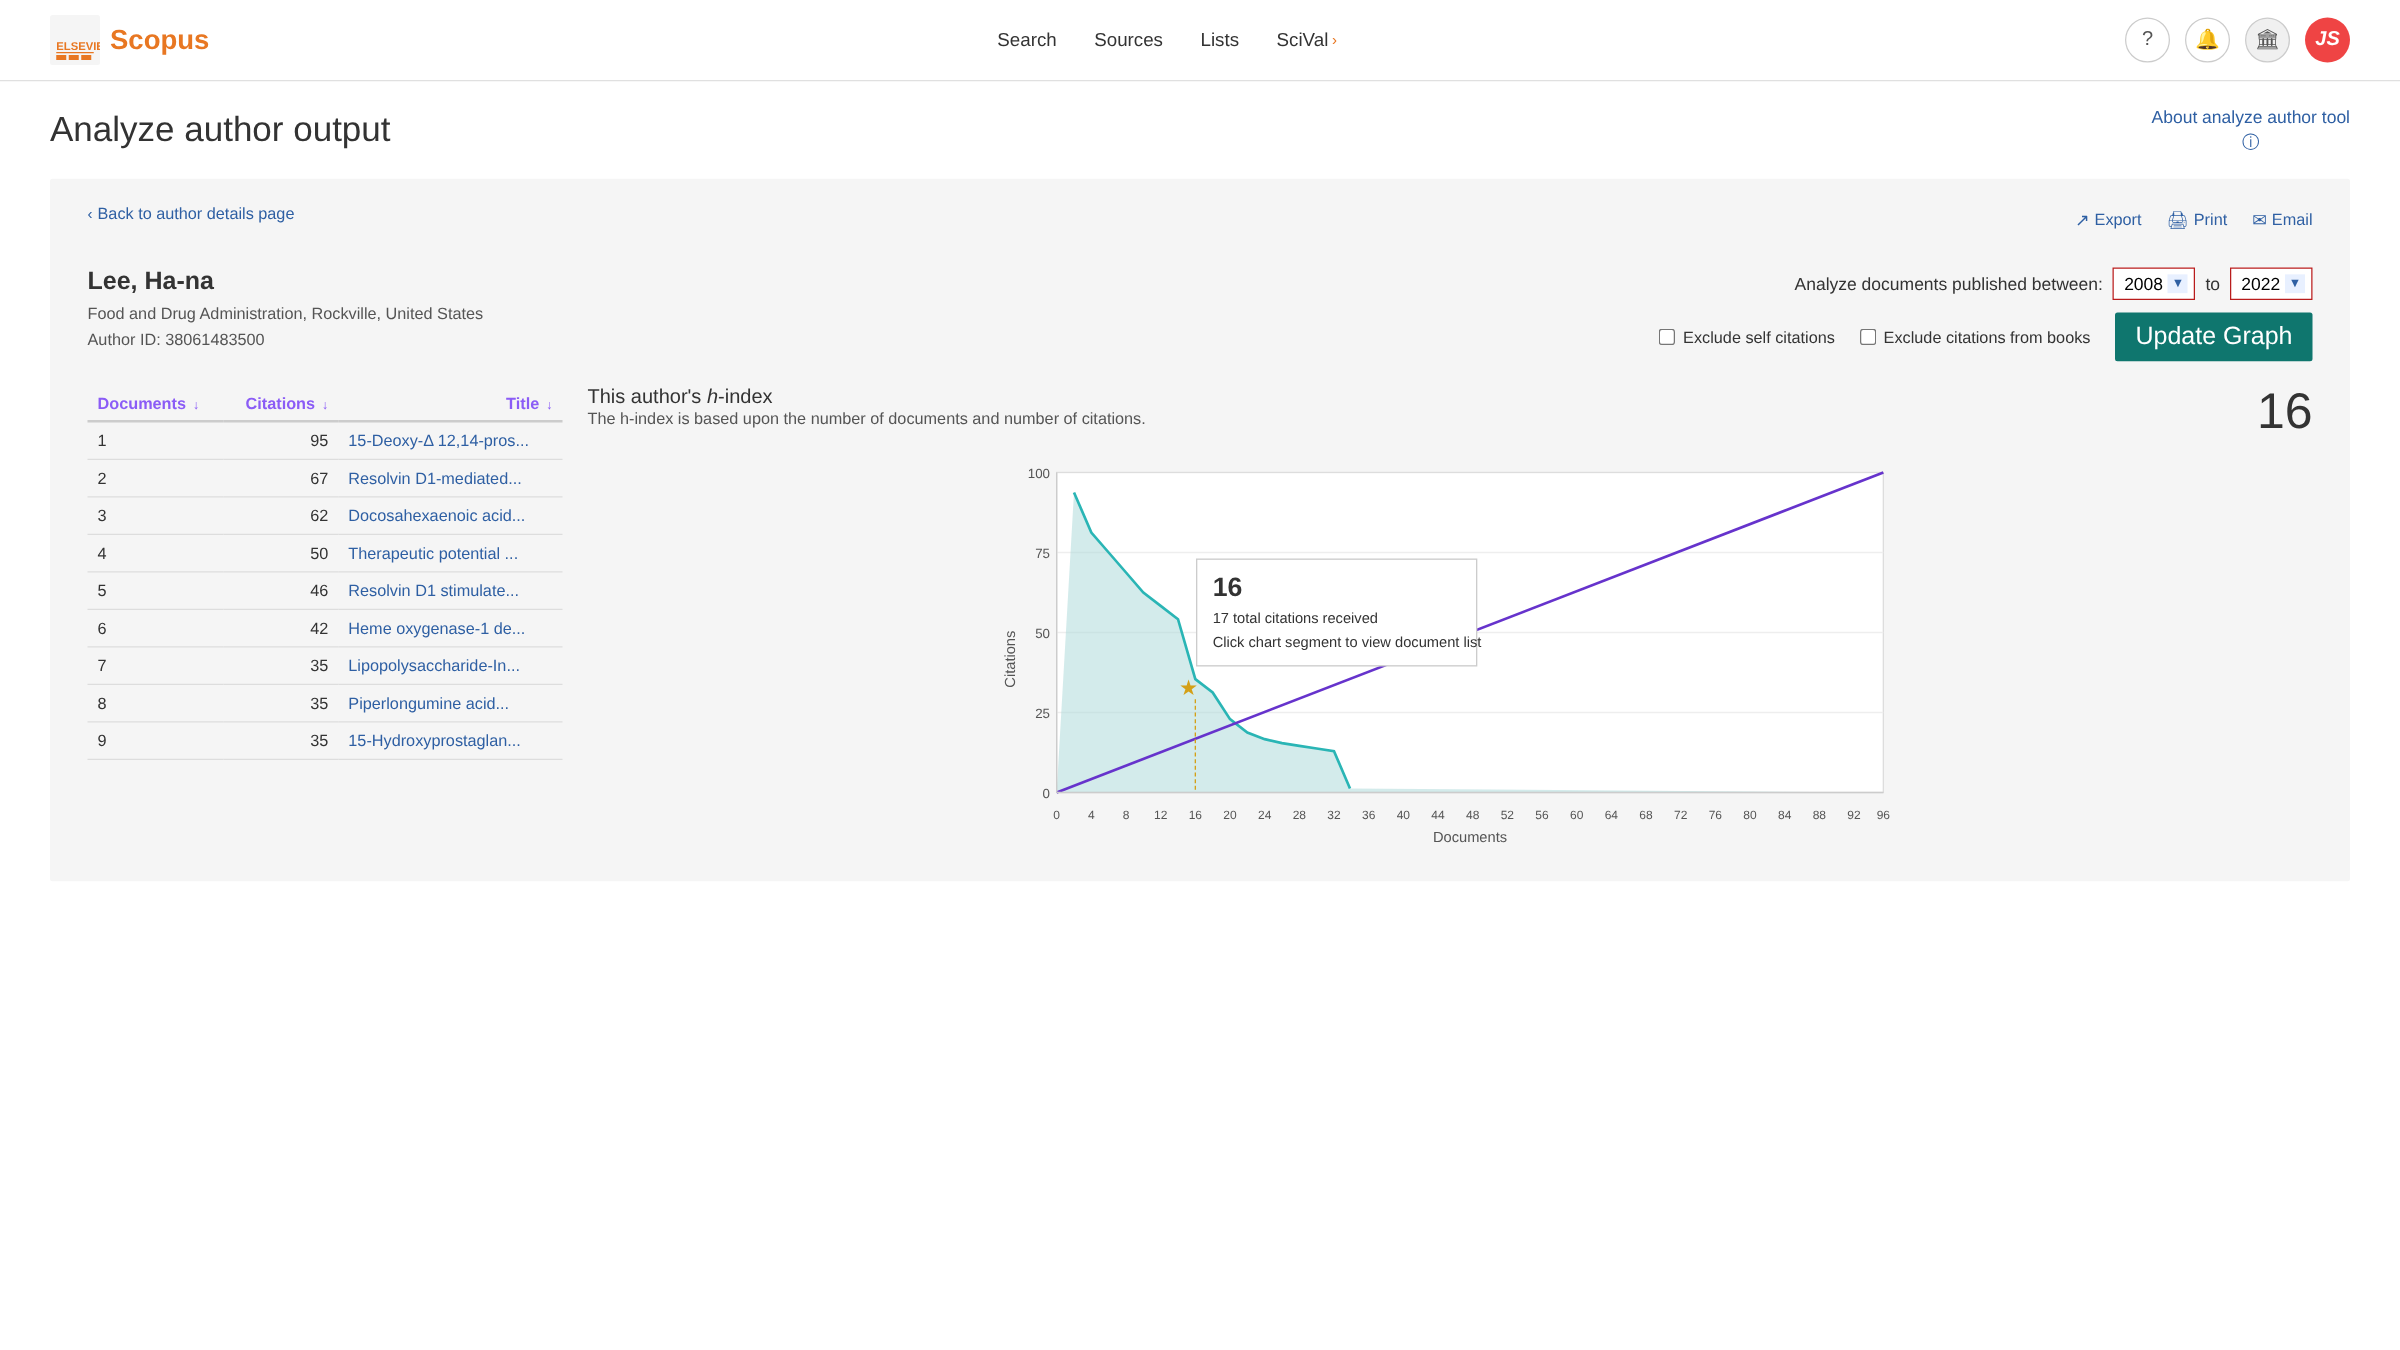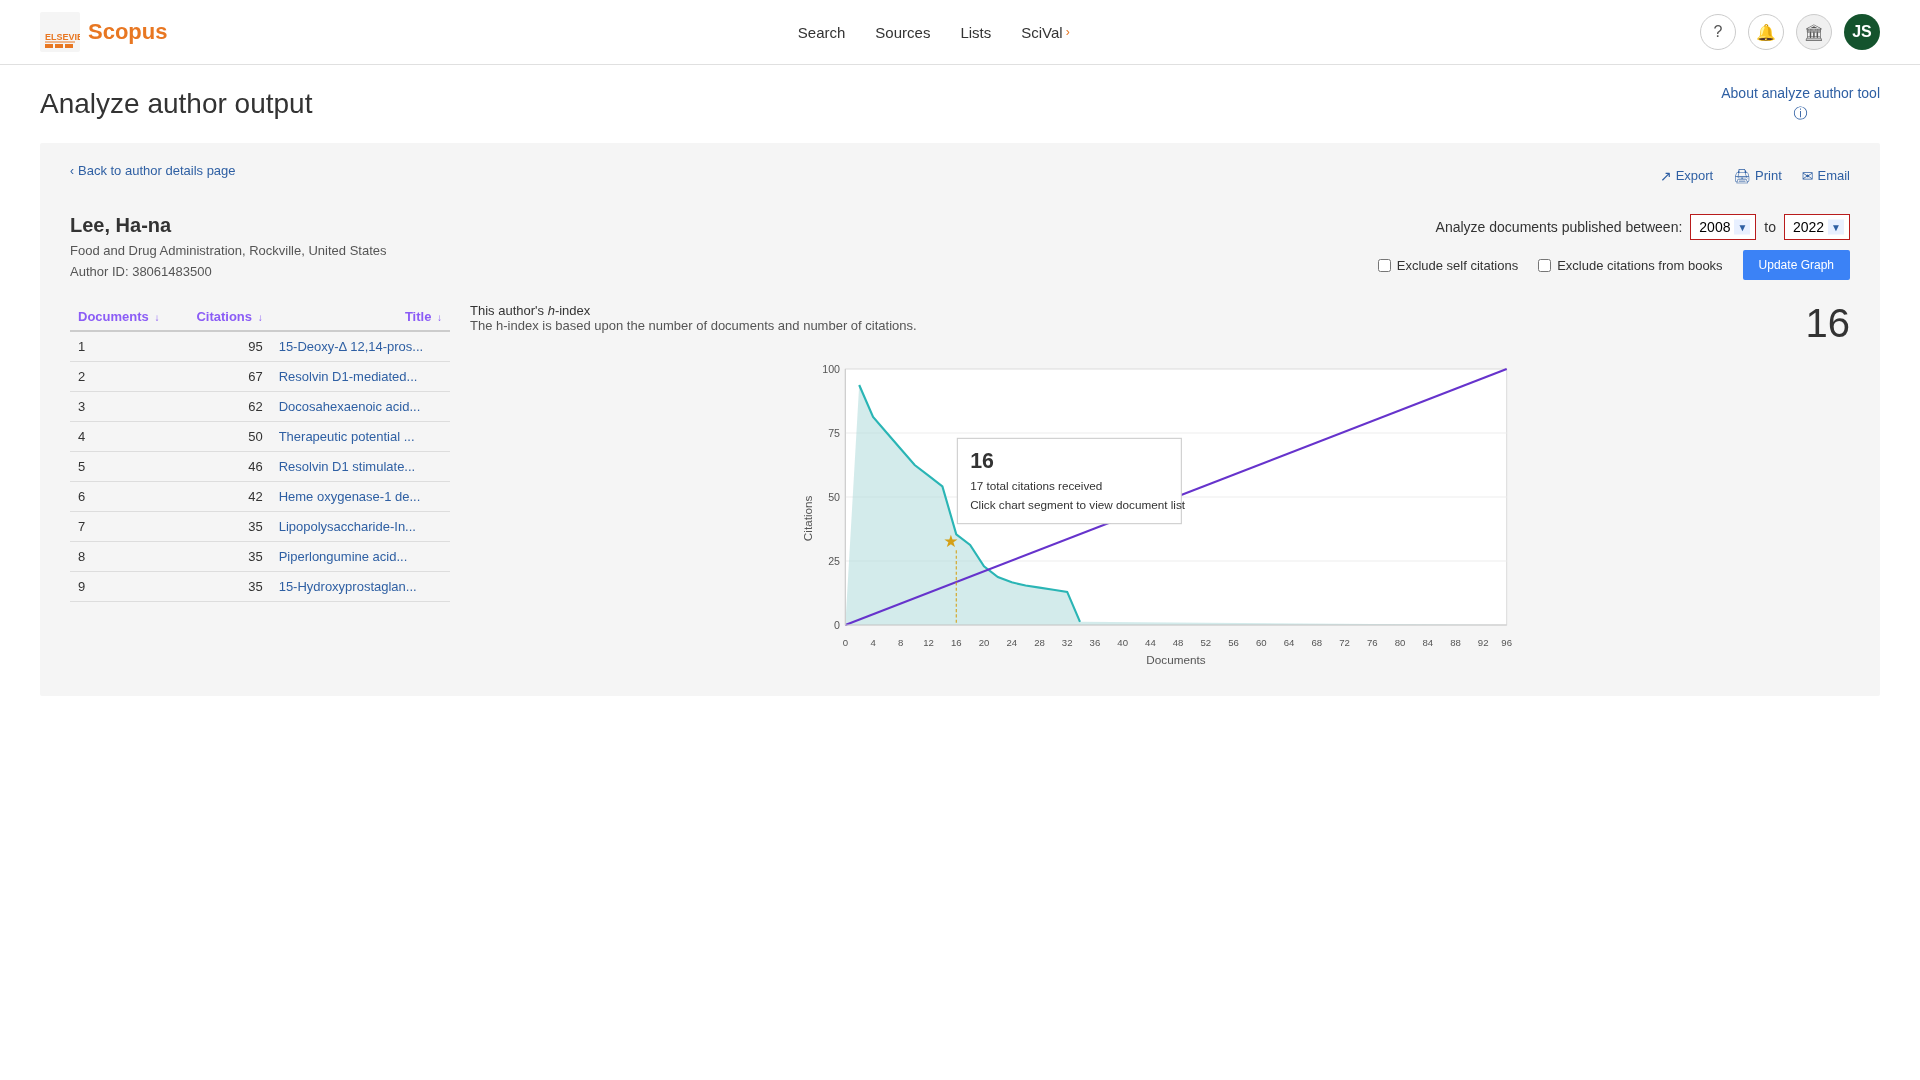--- a/index.html
+++ b/index.html
@@ -62,24 +62,25 @@
       cursor: pointer;
       border: 1px solid #ccc;
       background: #fff;
       font-size: 16px;
       color: #555;
     }
     .icon-btn.institution {
       background: #f0f0f0;
     }
     .icon-btn.user {
-      background: #14532d;
+      background: #ef4444;
       color: #fff;
       font-weight: bold;
       border: none;
+      font-style: italic;
     }
 
     
     .page-title-area {
       padding: 20px 40px 10px 40px;
       display: flex;
       align-items: center;
       justify-content: space-between;
     }
     .page-title {
@@ -201,25 +202,25 @@
       gap: 20px;
     }
     .checkbox-label {
       display: flex;
       align-items: center;
       gap: 6px;
       font-size: 13px;
       cursor: pointer;
     }
     .update-btn {
-      background: #3b82f6;
+      background: #0f766e;
       color: #fff;
       border: none;
       padding: 8px 16px;
-      font-size: 12px;
+      font-size: 20px;
       cursor: pointer;
       border-radius: 2px;
     }
 
     
     .data-section {
       display: flex;
       gap: 20px;
       align-items: flex-start;
     }
@@ -274,21 +275,21 @@
       flex: 1;
       min-width: 0;
     }
     .h-index-header {
       display: flex;
       align-items: flex-start;
       justify-content: space-between;
       margin-bottom: 4px;
     }
     .h-index-title {
-      font-size: 13px;
+      font-size: 16px;
       font-weight: 500;
       color: #333;
     }
     .h-index-value {
       font-size: 40px;
       font-weight: 300;
       color: #333;
       line-height: 1;
     }
     .h-index-subtitle {

